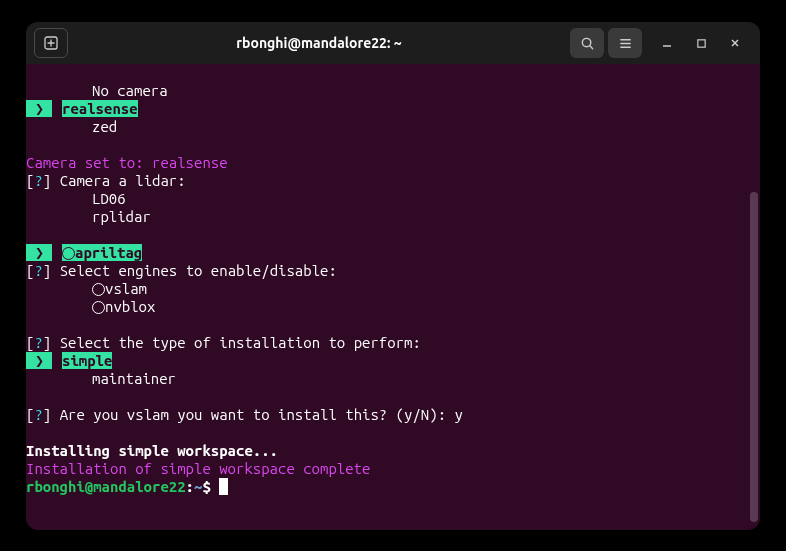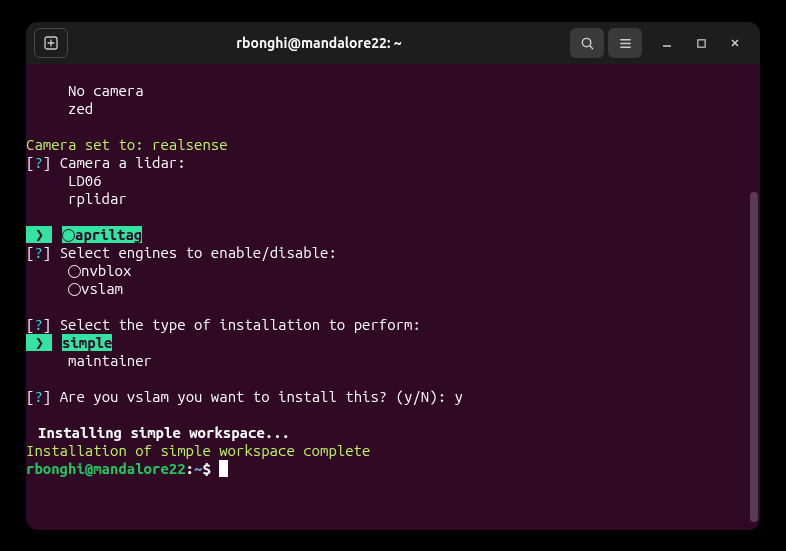--- a/index.html
+++ b/index.html
@@ -81,41 +81,41 @@
       flex: 1;
       padding: 0;
       color: #ffffff;
       overflow: hidden;
       position: relative;
     }
     .terminal-inner {
       padding: 0 0 0 0;
     }
     .line { white-space: pre; height: 18px; }
-    .green { color: #bef264; }
+    .green { color: #d946ef; }
     .white { color: #ffffff; }
-    .bold { font-weight: bold; padding-left: 12px; }
+    .bold { font-weight: bold; }
     .sel {
       background: #34e2a1;
       color: #300a24;
       font-weight: bold;
     }
     .sel-arrow {
       background: #34e2a1;
       color: #300a24;
       font-weight: bold;
       padding-left: 9px;
     }
     .arrow-pad {
       display: inline-block;
       width: 36px;
     }
     .bracket-q { color: #ffffff; }
     .q-mark { color: #34e2e2; }
-    .option-indent { padding-left: 42px; }
+    .option-indent { padding-left: 42px; margin-left: 24px; }
     .circle {
       display: inline-block;
       width: 13px;
       height: 13px;
       border: 1.5px solid currentColor;
       border-radius: 50%;
       vertical-align: -2px;
     }
     .sel .circle { border-color: #300a24; }
     .prompt-user { color: #22c55e; font-weight: bold; }
@@ -178,31 +178,32 @@
           </svg>
       </div>
     </div>
   </div>
 
   <div class="terminal">
     <div class="scrollbar"></div>
     <div class="terminal-inner">
       <div class="line"></div>
       <div class="line option-indent white">No camera</div>
+      <div class="line"><span class="arrow-pad"><span class="sel-arrow">❯ </span></span><span class="sel">realsense</span></div>
       <div class="line option-indent white">zed</div>
       <div class="line"></div>
       <div class="line green">Camera set to: realsense</div>
       <div class="line"><span class="bracket-q">[</span><span class="q-mark">?</span><span class="bracket-q">] </span><span class="white">Camera a lidar:</span></div>
       <div class="line option-indent white">LD06</div>
       <div class="line option-indent white">rplidar</div>
       <div class="line"></div>
       <div class="line"><span class="arrow-pad"><span class="sel-arrow">❯ </span></span><span class="sel"><span class="circle"></span><span>apriltag</span></span></div>
       <div class="line"><span class="bracket-q">[</span><span class="q-mark">?</span><span class="bracket-q">] </span><span class="white">Select engines to enable/disable:</span></div>
+      <div class="line option-indent white"><span class="circle"></span><span>vslam</span></div>
       <div class="line option-indent white"><span class="circle"></span><span>nvblox</span></div>
-      <div class="line option-indent white"><span class="circle"></span><span>vslam</span></div>
       <div class="line"></div>
       <div class="line"><span class="bracket-q">[</span><span class="q-mark">?</span><span class="bracket-q">] </span><span class="white">Select the type of installation to perform:</span></div>
       <div class="line"><span class="arrow-pad"><span class="sel-arrow">❯ </span></span><span class="sel">simple</span></div>
       <div class="line option-indent white">maintainer</div>
       <div class="line"></div>
       <div class="line"><span class="bracket-q">[</span><span class="q-mark">?</span><span class="bracket-q">] </span><span class="white">Are you vslam you want to install this? (y/N): y</span></div>
       <div class="line"></div>
       <div class="line white bold">Installing simple workspace...</div>
       <div class="line green">Installation of simple workspace complete</div>
       <div class="line"><span class="prompt-user">rbonghi@mandalore22</span><span class="prompt-colon">:</span><span class="prompt-path">~</span><span class="prompt-colon">$</span><span> </span><span class="cursor-block"></span></div>

